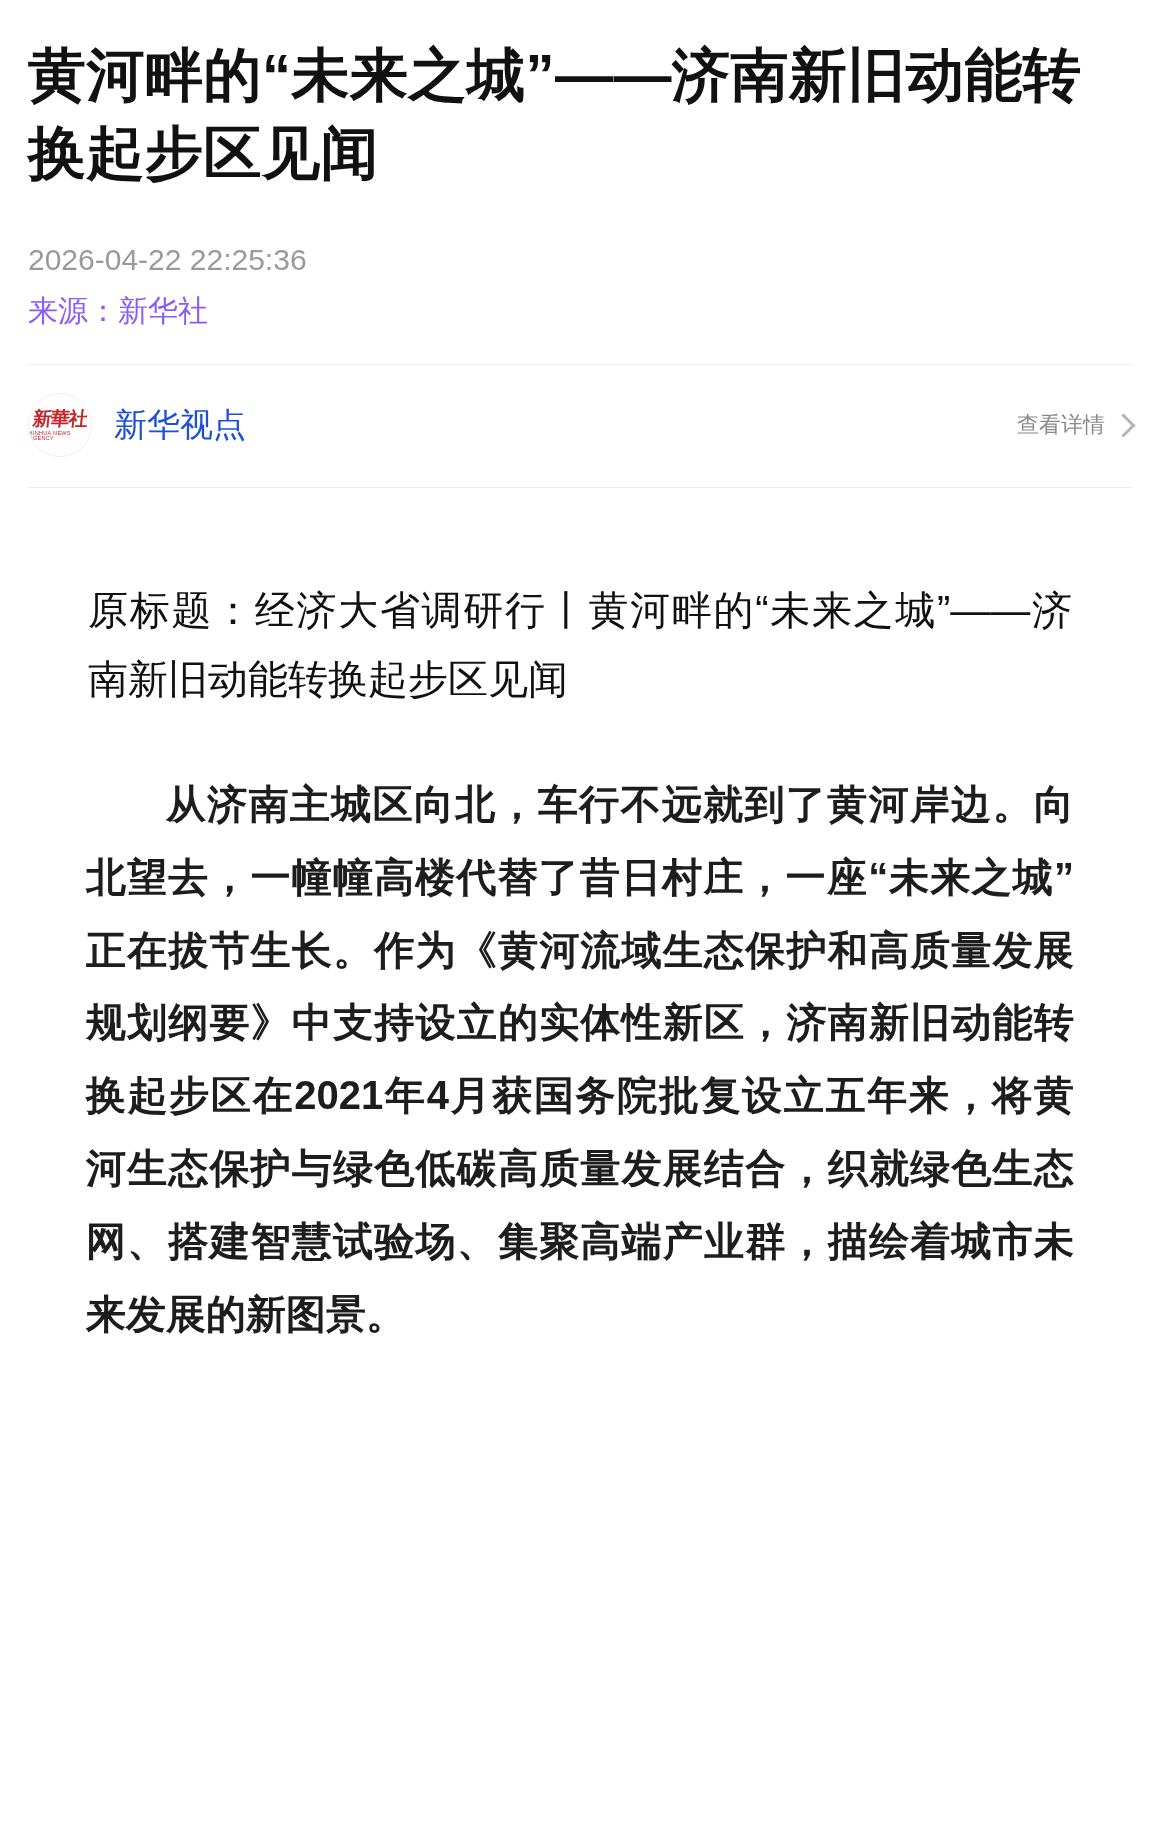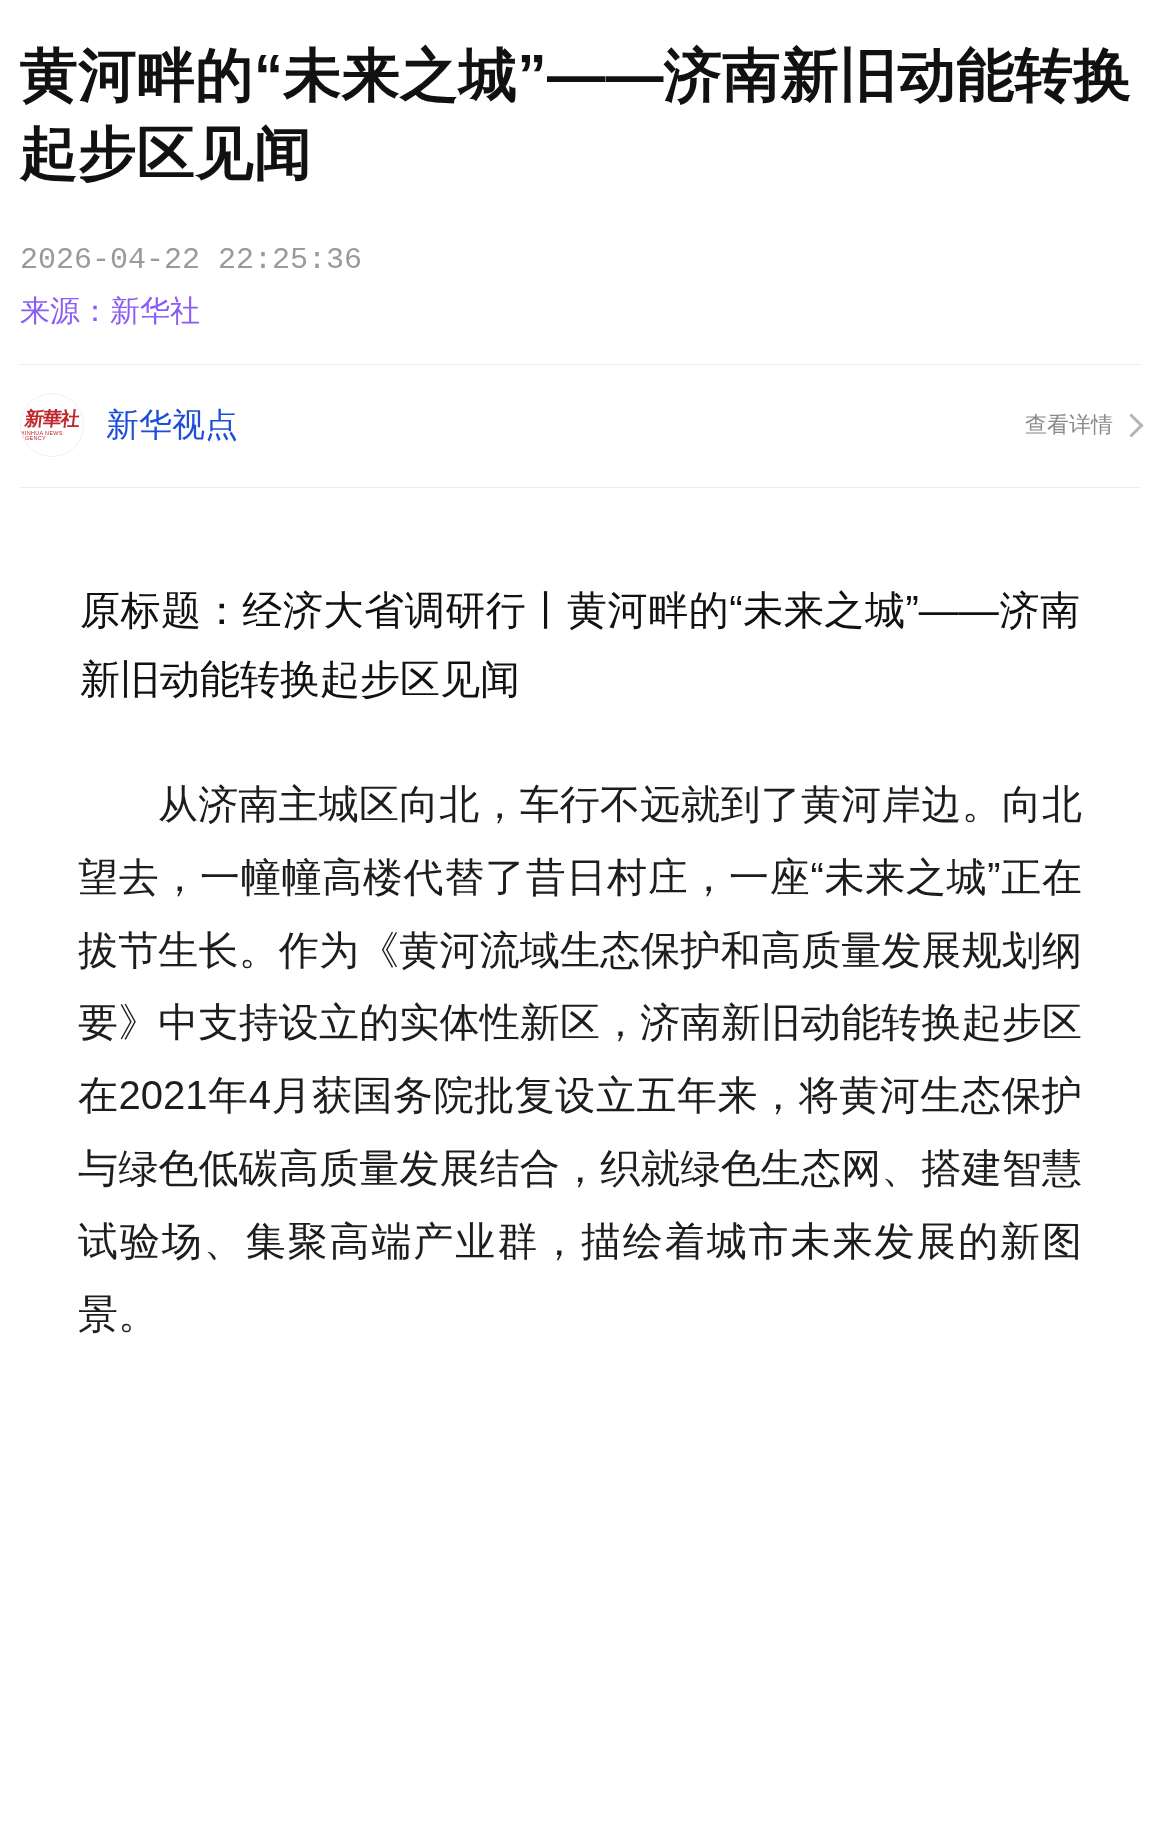--- a/index.html
+++ b/index.html
@@ -10,40 +10,39 @@
   body {
     width: 1160px;
     min-height: 1826px;
     font-family: "Liberation Sans", "DejaVu Sans", sans-serif;
     color: #1a1a1a;
     -webkit-font-smoothing: antialiased;
   }
   .page {
     width: 1160px;
     box-sizing: border-box;
-    padding: 0 20px;
+    padding: 0 28px;
   }
   
   .headline {
     margin: 36px 0 0 0;
     font-size: 58px;
     line-height: 1.34;
     font-weight: 700;
     letter-spacing: 0.5px;
     color: #111111;
   }
   
   .meta-block {
     margin-top: 46px;
   }
   .meta-row {
     display: flex;
     align-items: center;
     justify-content: space-between;
-    font-family: Liberation Mono, monospace;
   }
   .meta-left {
     font-size: 30px;
     color: #9a9a9a;
     line-height: 1.55;
   }
   .meta-right {
     font-size: 30px;
     color: #9a9a9a;
     white-space: nowrap;
@@ -138,20 +137,21 @@
     text-align: justify;
   }
   .para {
     font-size: 40px;
     line-height: 1.82;
     color: #1d1d1d;
     margin: 54px 0 0 0;
     padding: 0 58px 0 58px;
     text-indent: 2em;
     text-align: justify;
+    font-weight: bold;
   }
   .bottom-spacer {
     height: 120px;
   }
 </style>
 </head>
 <body>
 
 <div class="page">
 

